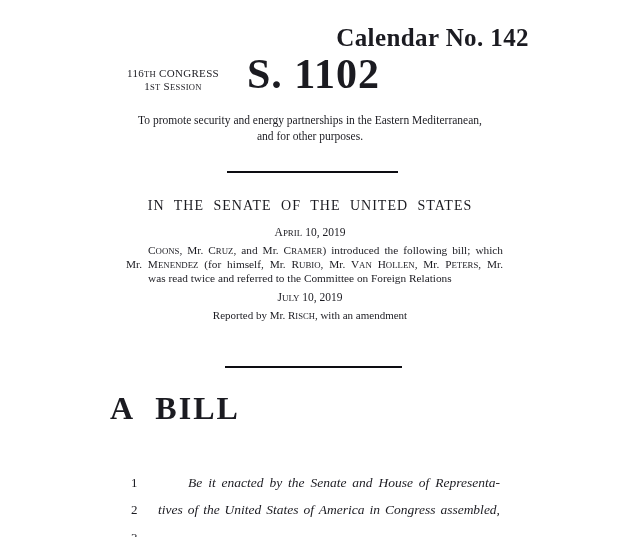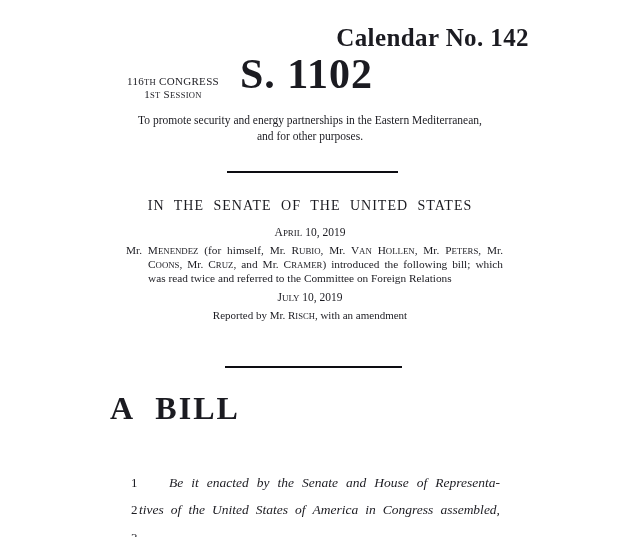--- a/index.html
+++ b/index.html
@@ -25,35 +25,35 @@
     width: 497px;
     text-align: right;
     font-size: 25px;
     font-weight: bold;
     letter-spacing: 0.4px;
     white-space: nowrap;
     padding-left: 32px;
   }
   .congress {
     position: absolute;
-    top: 76px;
+    top: 68px;
     left: 110px;
     width: 126px;
     text-align: center;
     font-size: 11px;
     line-height: 11.5px;
     letter-spacing: 0.3px;
     white-space: nowrap;
   }
   .bill-number {
     position: absolute;
     top: 50px;
     left: 240px;
     width: 140px;
-    text-align: left;
+    text-align: right;
     font-size: 42px;
     font-weight: bold;
     letter-spacing: 1px;
     white-space: nowrap;
   }
   .purpose1 {
     position: absolute;
     top: 113px;
     left: 110px;
     width: 400px;
@@ -152,21 +152,21 @@
   .lineno {
     position: absolute;
     left: 0;
     top: 0;
     width: 16px;
     font-size: 13px;
     font-style: normal;
   }
   .body-text {
     display: block;
-    margin-left: 8px;
+    margin-left: 27px;
     font-style: italic;
     text-align: justify;
     text-align-last: justify;
   }
   .body-text-indent { padding-left: 30px; }
 </style>
 </head>
 <body>
 
 <div class="page">
@@ -185,22 +185,22 @@
     <div>and for other purposes.</div>
   </div>
 
   <div class="rule rule-top"></div>
 
   <div class="senate">IN THE SENATE OF THE UNITED STATES</div>
 
   <div class="date date-april"><span>A</span><span class="sm">PRIL</span><span> 10, 2019</span></div>
 
   <div class="sponsors">
+    <div class="sp-line sp-just sp-ind"><span>C</span><span class="sm">OONS</span><span>, Mr. C</span><span class="sm">RUZ</span><span>, and Mr. C</span><span class="sm">RAMER</span><span>) introduced the following bill; which</span></div>
     <div class="sp-line sp-just"><span>Mr. M</span><span class="sm">ENENDEZ</span><span> (for himself, Mr. R</span><span class="sm">UBIO</span><span>, Mr. V</span><span class="sm">AN</span><span> H</span><span class="sm">OLLEN</span><span>, Mr. P</span><span class="sm">ETERS</span><span>, Mr.</span></div>
-    <div class="sp-line sp-just sp-ind"><span>C</span><span class="sm">OONS</span><span>, Mr. C</span><span class="sm">RUZ</span><span>, and Mr. C</span><span class="sm">RAMER</span><span>) introduced the following bill; which</span></div>
     <div class="sp-line sp-ind"><span>was read twice and referred to the Committee on Foreign Relations</span></div>
   </div>
 
   <div class="date date-july"><span>J</span><span class="sm">ULY</span><span> 10, 2019</span></div>
 
   <div class="reported"><span>Reported by Mr. R</span><span class="sm">ISCH</span><span>, with an amendment</span></div>
 
 
   <div class="rule rule-bottom"></div>
 

